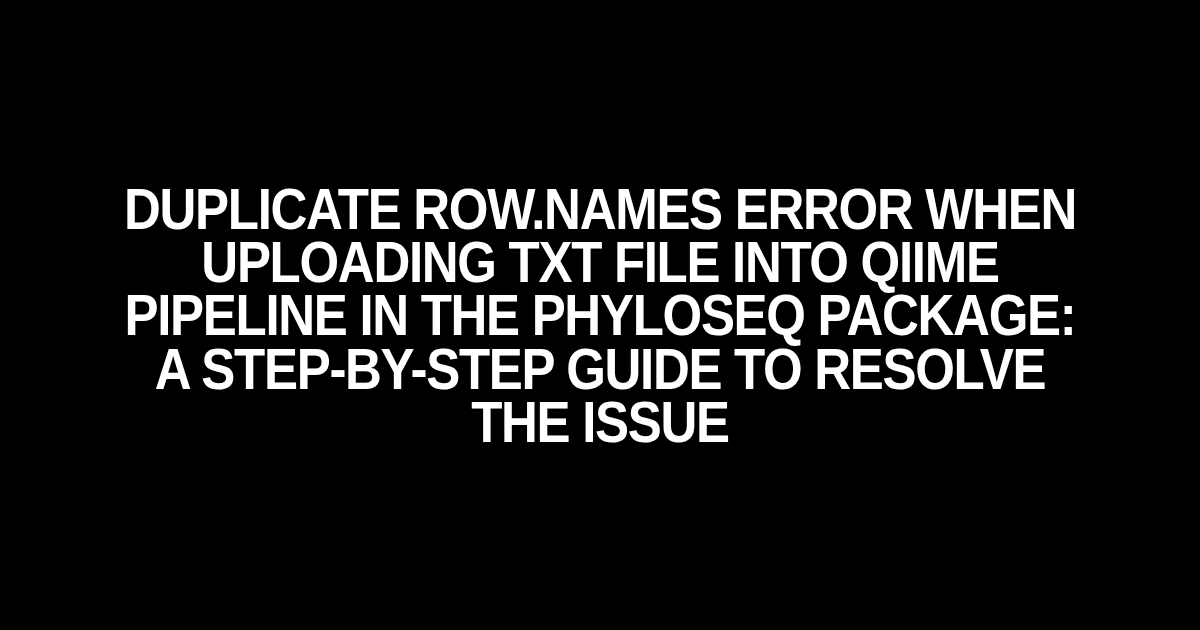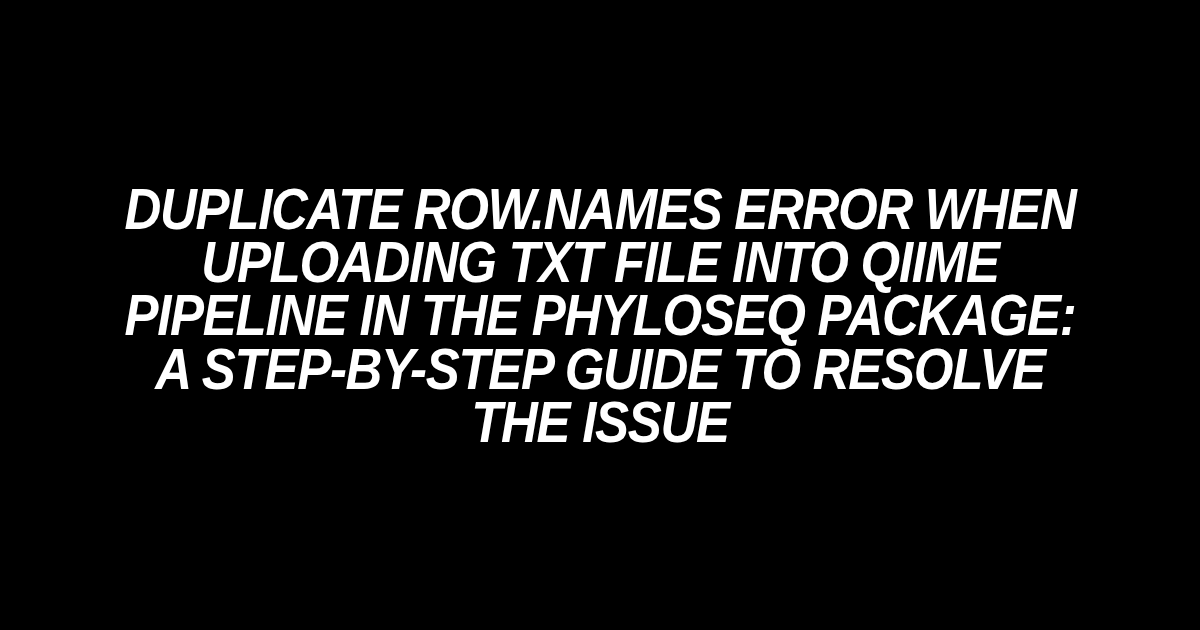--- a/index.html
+++ b/index.html
@@ -13,21 +13,20 @@
       background-color: #000000;
       display: flex;
       align-items: center;
       justify-content: center;
       overflow: hidden;
     }
     .title-container {
       width: 100%;
       padding: 0 50px;
       text-align: center;
-      font-style: italic;
     }
     .title-text {
       font-family: 'Arial Black', 'Helvetica Neue', Helvetica, Arial, sans-serif;
       font-weight: 900;
       font-stretch: condensed;
       color: #ffffff;
       font-size: 58px;
       line-height: 0.92;
       text-transform: uppercase;
       letter-spacing: -1.5px;

